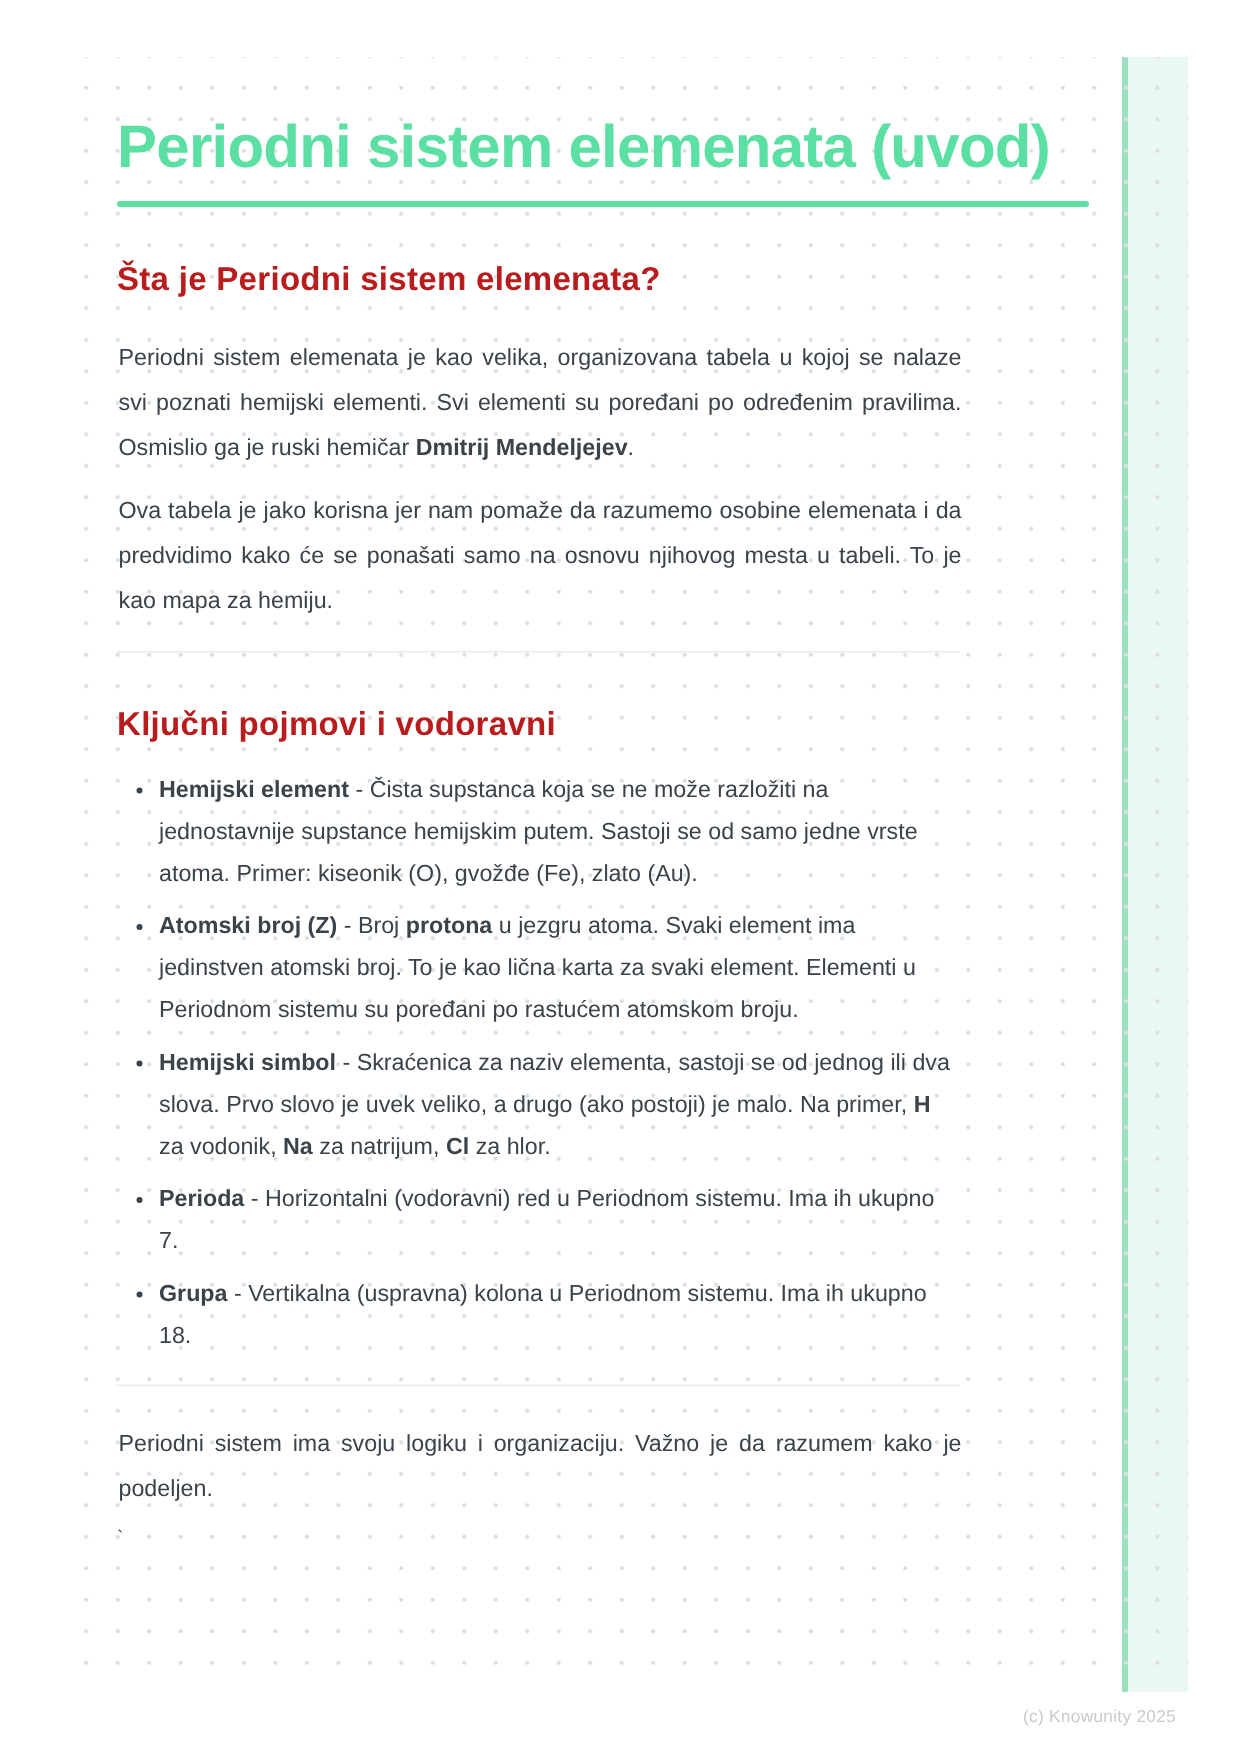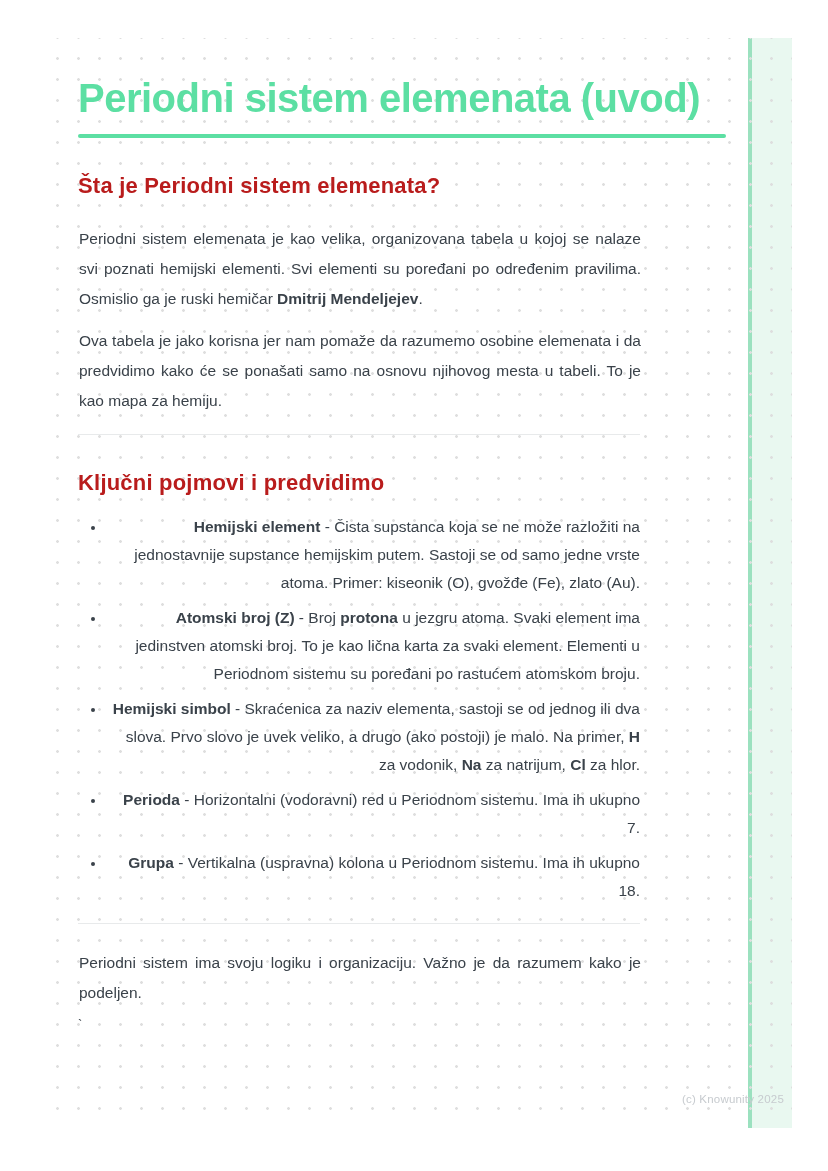--- a/index.html
+++ b/index.html
@@ -57,28 +57,28 @@
     margin:18px 0 0 0;border:none;border-top:1px solid #E8EAEB;
     width:562px;height:0;
   }
   ul.key-list{
     margin:16px 0 0 0;
     padding-left:28px;
     width:534px;
     font-size:15.5px;line-height:28px;
     color:#3A424A;
   }
-  ul.key-list li{margin-bottom:7px;text-align:right;}
+  ul.key-list li{margin-bottom:7px;}
   ul.key-list li::marker{color:#3A424A;font-size:13px;}
   .b{font-weight:bold;}
   p.stray{
     margin:10px 0 0 0;font-size:13px;line-height:14px;color:#3A424A;
   }
   .footer-note{
-    position:absolute;right:44px;top:1092px;z-index:4;
+    position:absolute;right:44px;top:1138px;z-index:4;
     font-size:11.5px;line-height:14px;
     color:#C7CBCF;
     letter-spacing:0.2px;
   }
 </style>
 </head>
 <body>
 
 <div class="side-strip"></div>
 <div class="dot-grid"></div>
@@ -87,21 +87,21 @@
 
   <h1 class="doc-title">Periodni sistem elemenata (uvod)</h1>
   <hr class="title-rule">
 
   <h2 class="section-heading">Šta je Periodni sistem elemenata?</h2>
   <p class="body-para"><span>Periodni sistem elemenata je kao velika, organizovana tabela u kojoj se nalaze svi poznati hemijski elementi. Svi elementi su poređani po određenim pravilima. Osmislio ga je ruski hemičar </span><span class="b">Dmitrij Mendeljejev</span><span>.</span></p>
   <p class="body-para follow">Ova tabela je jako korisna jer nam pomaže da razumemo osobine elemenata i da predvidimo kako će se ponašati samo na osnovu njihovog mesta u tabeli. To je kao mapa za hemiju.</p>
 
   <hr class="divider">
 
-  <h2 class="section-heading">Ključni pojmovi i predvidimo</h2>
+  <h2 class="section-heading">Ključni pojmovi i vodoravni</h2>
   <ul class="key-list">
     <li><span class="b">Hemijski element</span><span> - Čista supstanca koja se ne može razložiti na jednostavnije supstance hemijskim putem. Sastoji se od samo jedne vrste atoma. Primer: kiseonik (O), gvožđe (Fe), zlato (Au).</span></li>
     <li><span class="b">Atomski broj (Z)</span><span> - Broj </span><span class="b">protona</span><span> u jezgru atoma. Svaki element ima jedinstven atomski broj. To je kao lična karta za svaki element. Elementi u Periodnom sistemu su poređani po rastućem atomskom broju.</span></li>
     <li><span class="b">Hemijski simbol</span><span> - Skraćenica za naziv elementa, sastoji se od jednog ili dva slova. Prvo slovo je uvek veliko, a drugo (ako postoji) je malo. Na primer, </span><span class="b">H</span><span> za vodonik, </span><span class="b">Na</span><span> za natrijum, </span><span class="b">Cl</span><span> za hlor.</span></li>
     <li><span class="b">Perioda</span><span> - Horizontalni (vodoravni) red u Periodnom sistemu. Ima ih ukupno 7.</span></li>
     <li><span class="b">Grupa</span><span> - Vertikalna (uspravna) kolona u Periodnom sistemu. Ima ih ukupno 18.</span></li>
   </ul>
 
   <hr class="divider">
 

